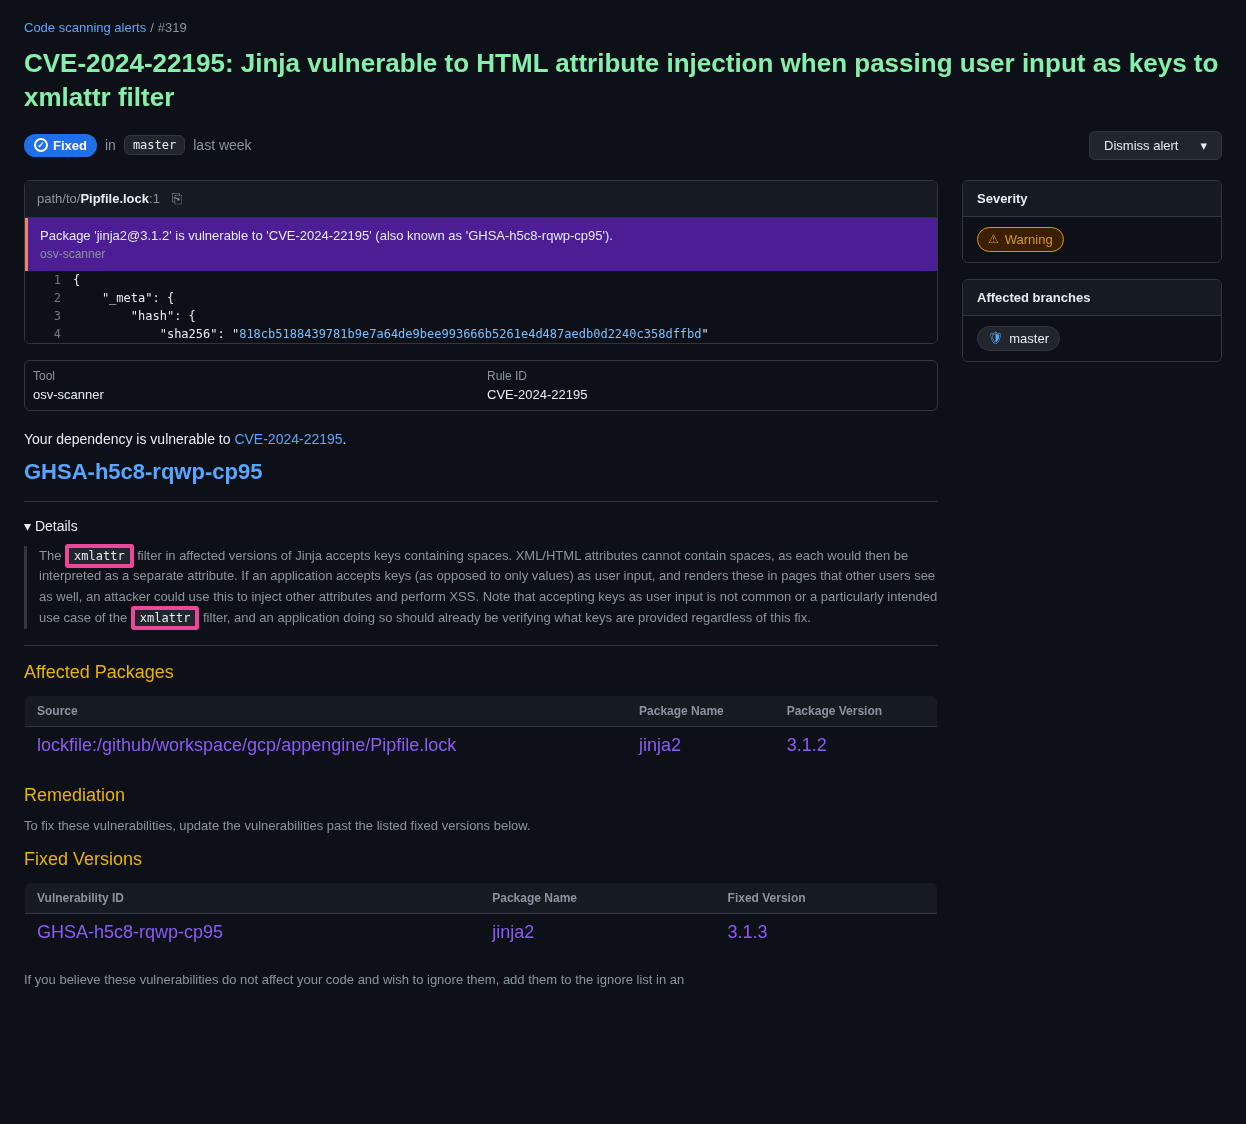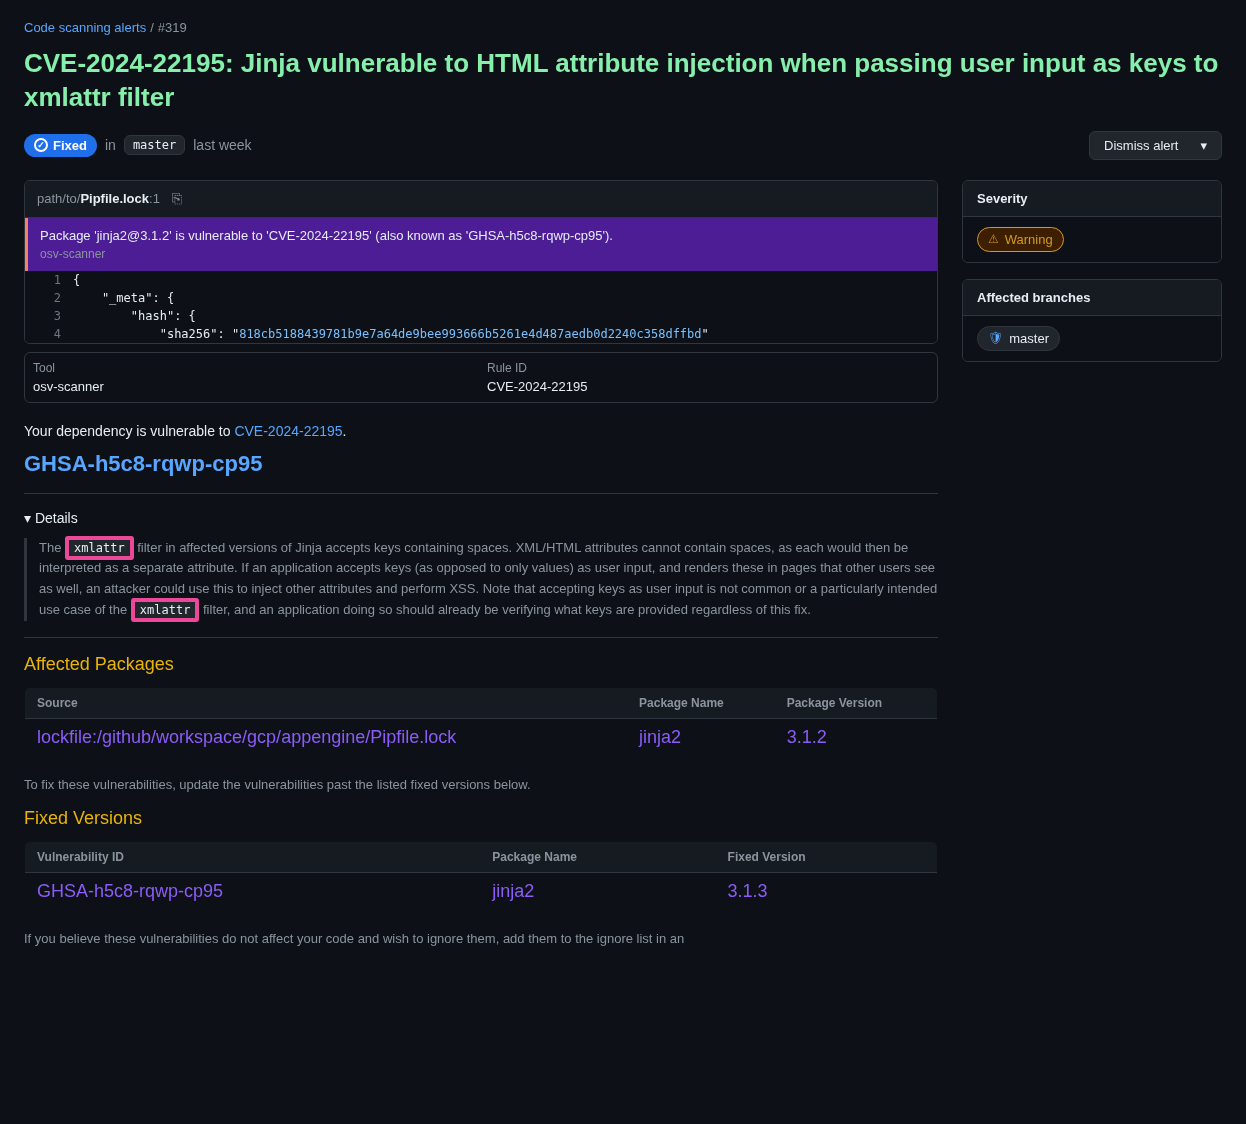--- a/index.html
+++ b/index.html
@@ -107,21 +107,21 @@
 
     .sidebar {
       width: 260px;
       flex-shrink: 0;
     }
 
     
     .file-section {
       border: 1px solid #30363d;
       border-radius: 6px;
-      margin-bottom: 8px;
+      margin-bottom: 16px;
       overflow: hidden;
     }
 
     .file-header {
       background: #161b22;
       padding: 8px 12px;
       border-bottom: 1px solid #30363d;
       display: flex;
       align-items: center;
       gap: 8px;
@@ -479,20 +479,21 @@
           </thead>
           <tbody>
             <tr class="table-row">
               <td>lockfile:/github/workspace/gcp/appengine/Pipfile.lock</td>
               <td>jinja2</td>
               <td>3.1.2</td>
             </tr>
           </tbody>
         </table>
 
+        <h3 class="section-title">Remediation</h3>
         <p class="remediation-text">To fix these vulnerabilities, update the vulnerabilities past the listed fixed versions below.</p>
 
         <div class="fixed-versions-section">
           <h3 class="section-title">Fixed Versions</h3>
           <table class="data-table">
             <thead>
               <tr>
                 <th>Vulnerability ID</th>
                 <th>Package Name</th>
                 <th>Fixed Version</th>

